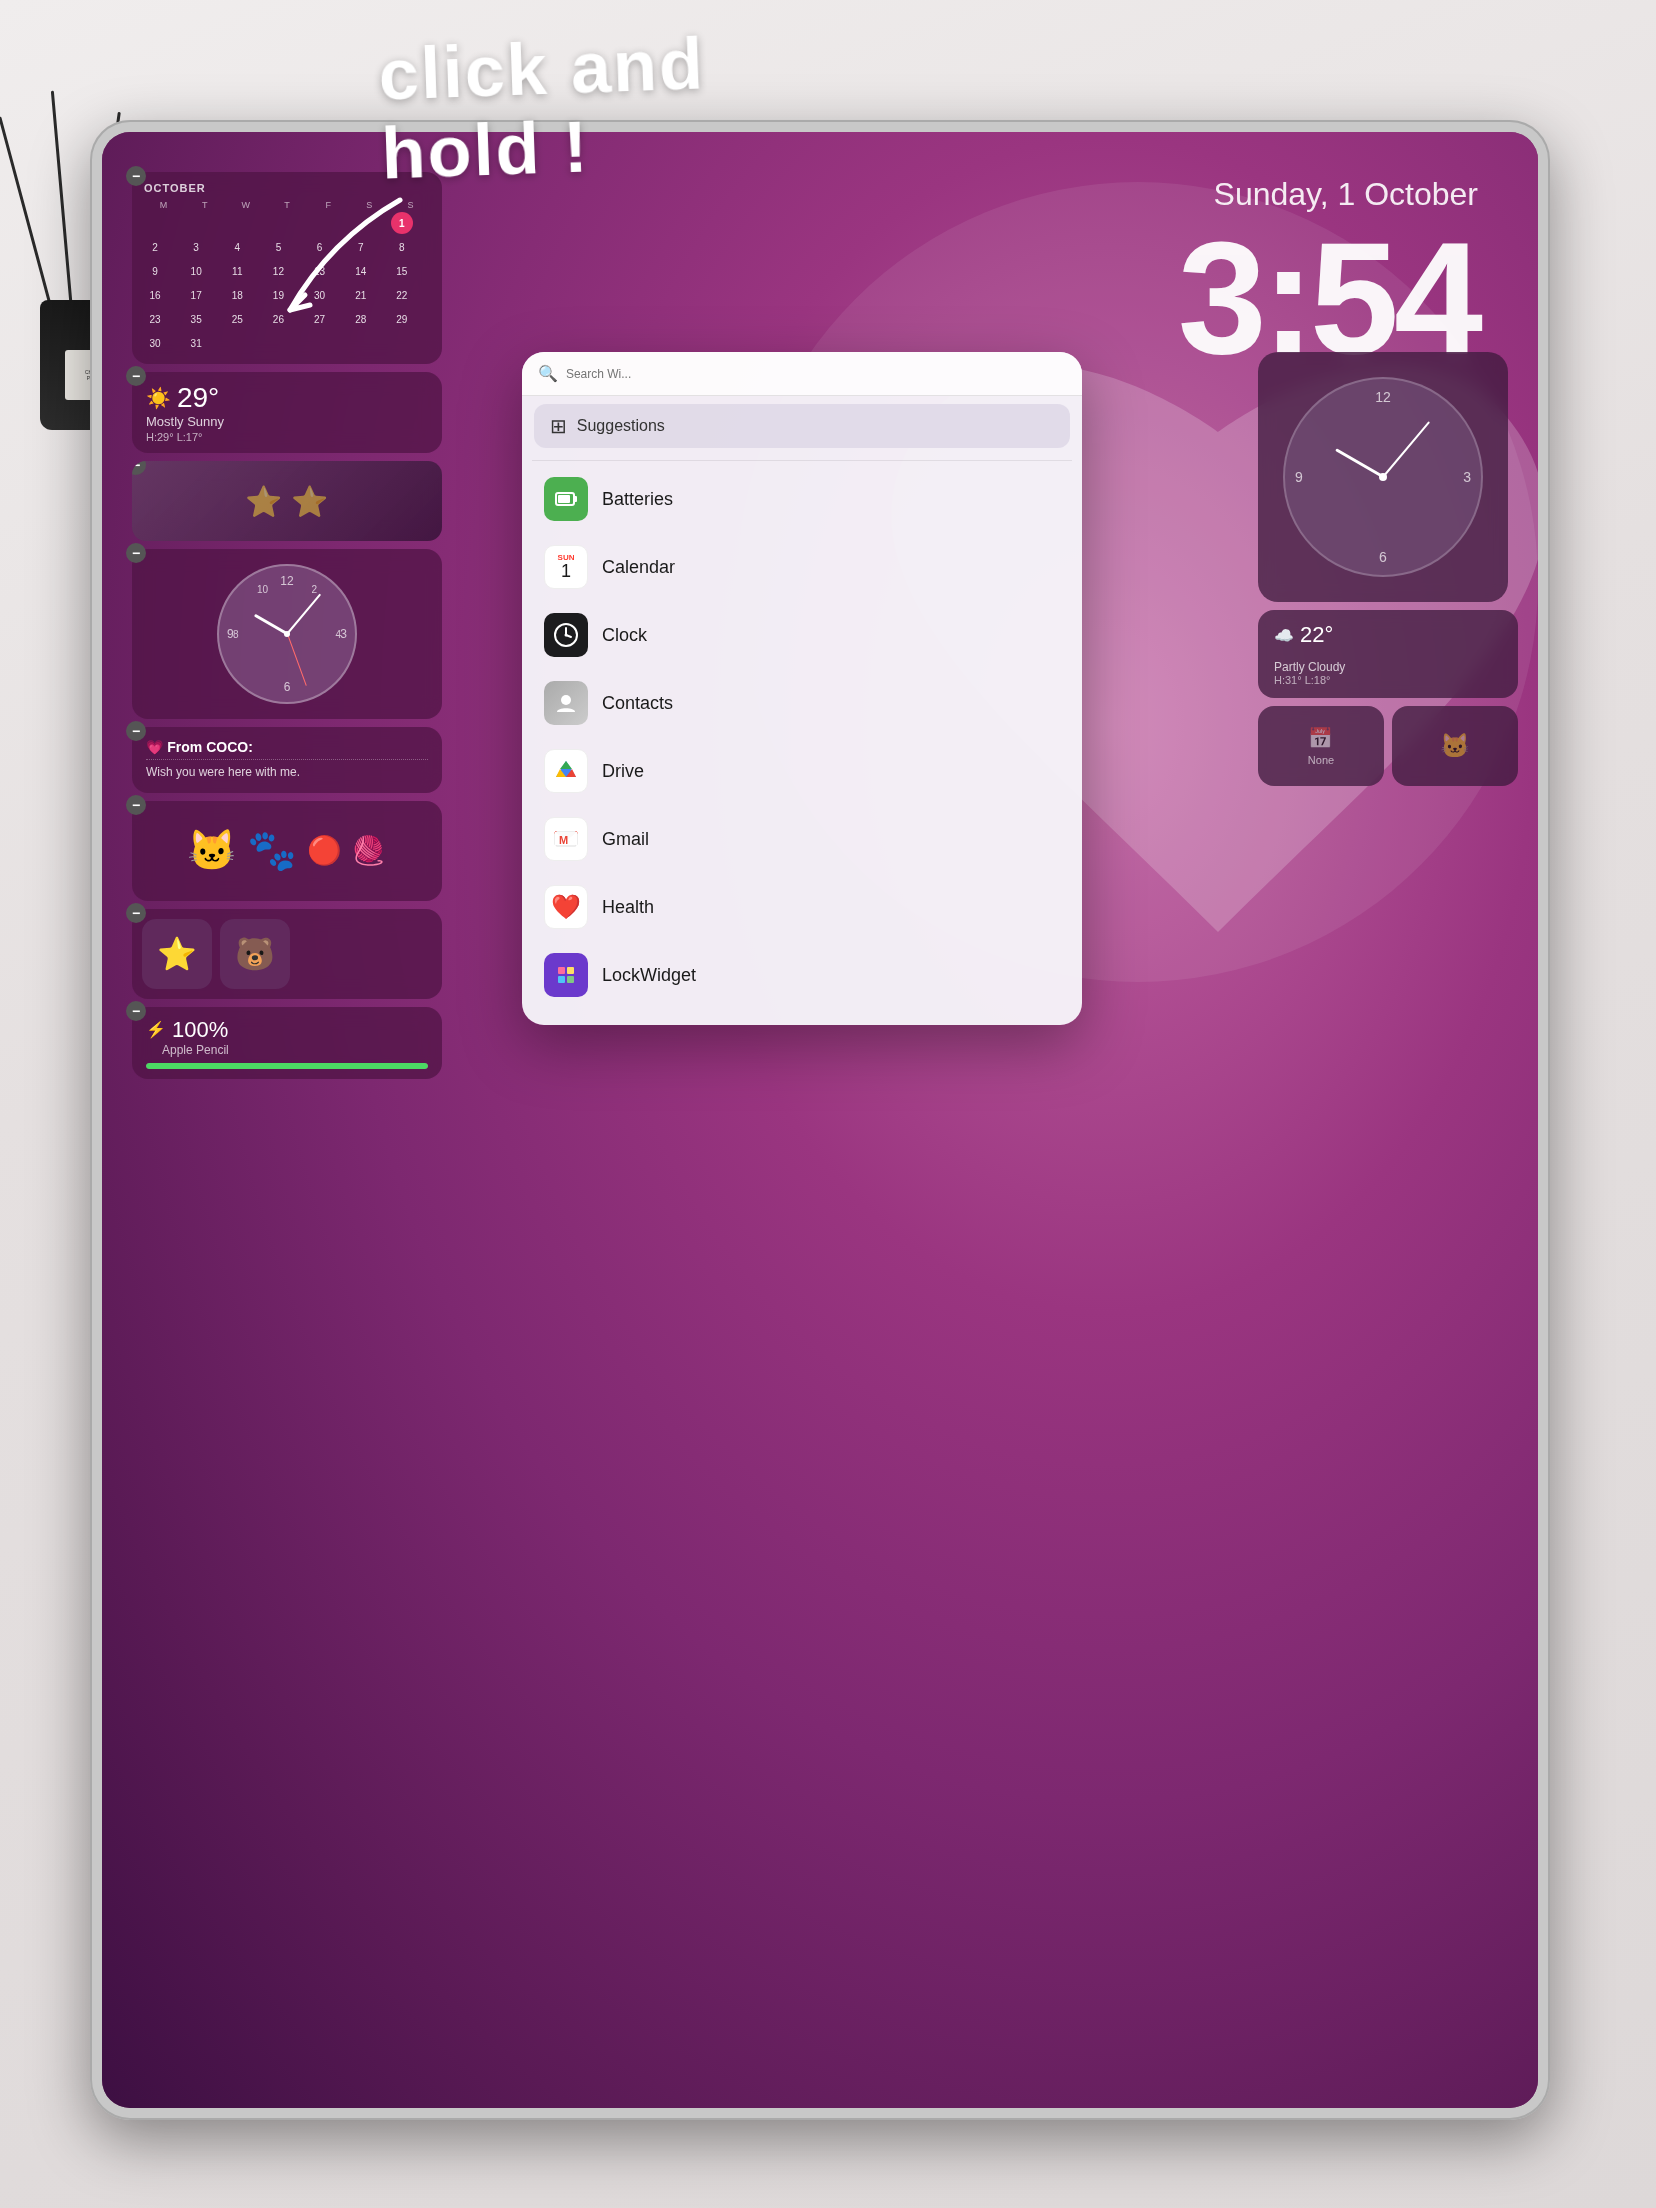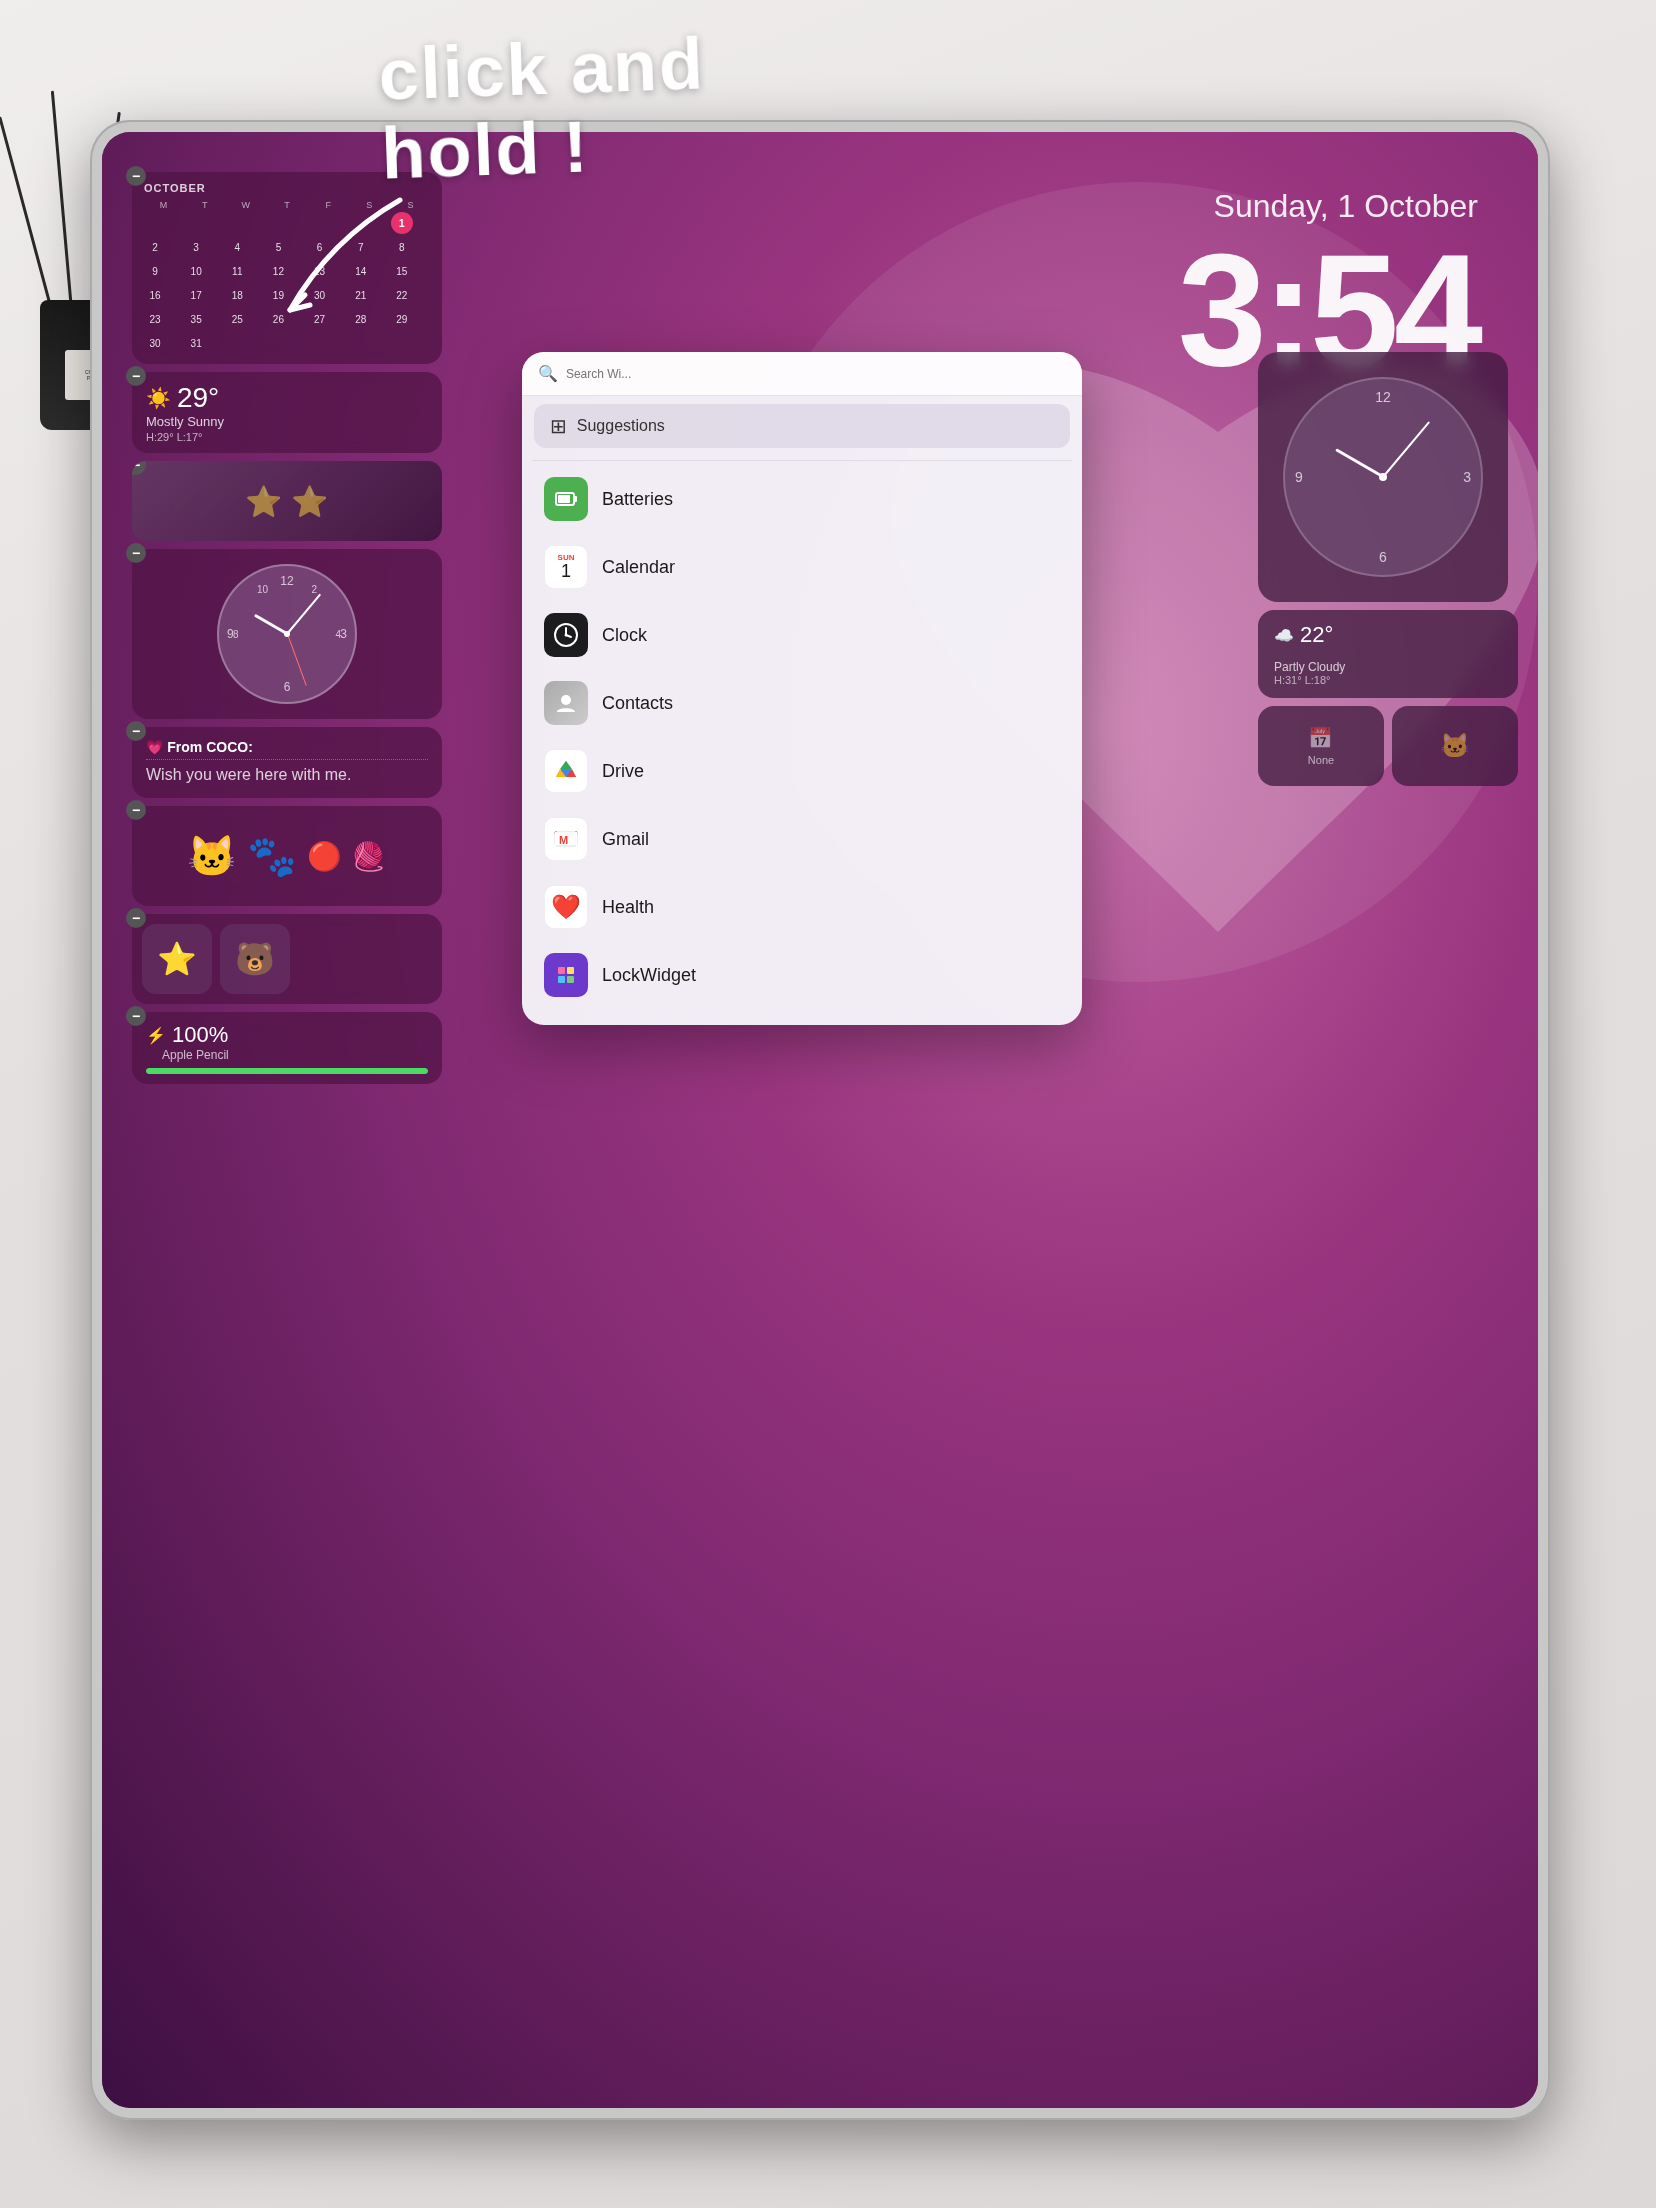--- a/index.html
+++ b/index.html
@@ -122,21 +122,21 @@
       right: 0;
       width: 800px;
       height: 800px;
       border-radius: 50%;
       background: rgba(255,255,255,0.08);
     }
 
     
     .lock-header {
       position: absolute;
-      top: 56px;
+      top: 44px;
       right: 60px;
       text-align: right;
       color: white;
     }
     .lock-date {
       font-size: 32px;
       font-weight: 400;
       opacity: 0.9;
       margin-bottom: 5px;
     }
@@ -324,21 +324,21 @@
     
     .memo-widget {
       padding: 12px 14px;
     }
     .memo-title {
       font-size: 14px;
       font-weight: 600;
       margin-bottom: 4px;
     }
     .memo-text {
-      font-size: 16px;
+      font-size: 12px;
       color: rgba(255,255,255,0.8);
       line-height: 1.4;
       border-top: 1px dotted rgba(255,255,255,0.3);
       padding-top: 4px;
     }
 
     
     .pet-widget {
       height: 100px;
       display: flex;

